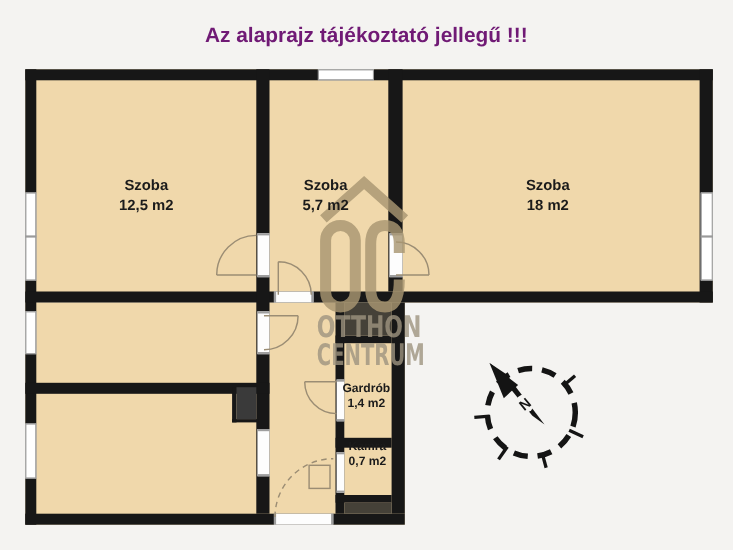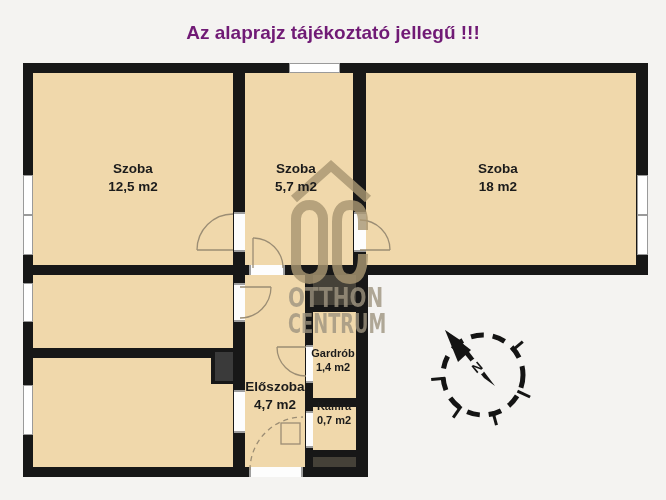--- a/index.html
+++ b/index.html
@@ -106,24 +106,20 @@
   <div class="rlabel" style="left:296px;top:160px;">
     <span>Szoba</span>
     <span>5,7 m2</span>
   </div>
   <div class="rlabel" style="left:498px;top:160px;">
     <span>Szoba</span>
     <span>18 m2</span>
   </div>
   <div class="rlabel" style="left:130px;top:300px;">
   </div>
-  <div class="rlabel" style="left:275px;top:378px;">
-    <span>Előszoba</span>
-    <span>4,7 m2</span>
-  </div>
   <div class="rlabel small" style="left:333px;top:347px;">
     <span>Gardrób</span>
     <span>1,4 m2</span>
   </div>
   <div class="rlabel small" style="left:334px;top:400px;">
     <span>Kamra</span>
     <span>0,7 m2</span>
   </div>
 
   <svg class="overlay wm" width="666" height="500" viewBox="0 0 666 500">

